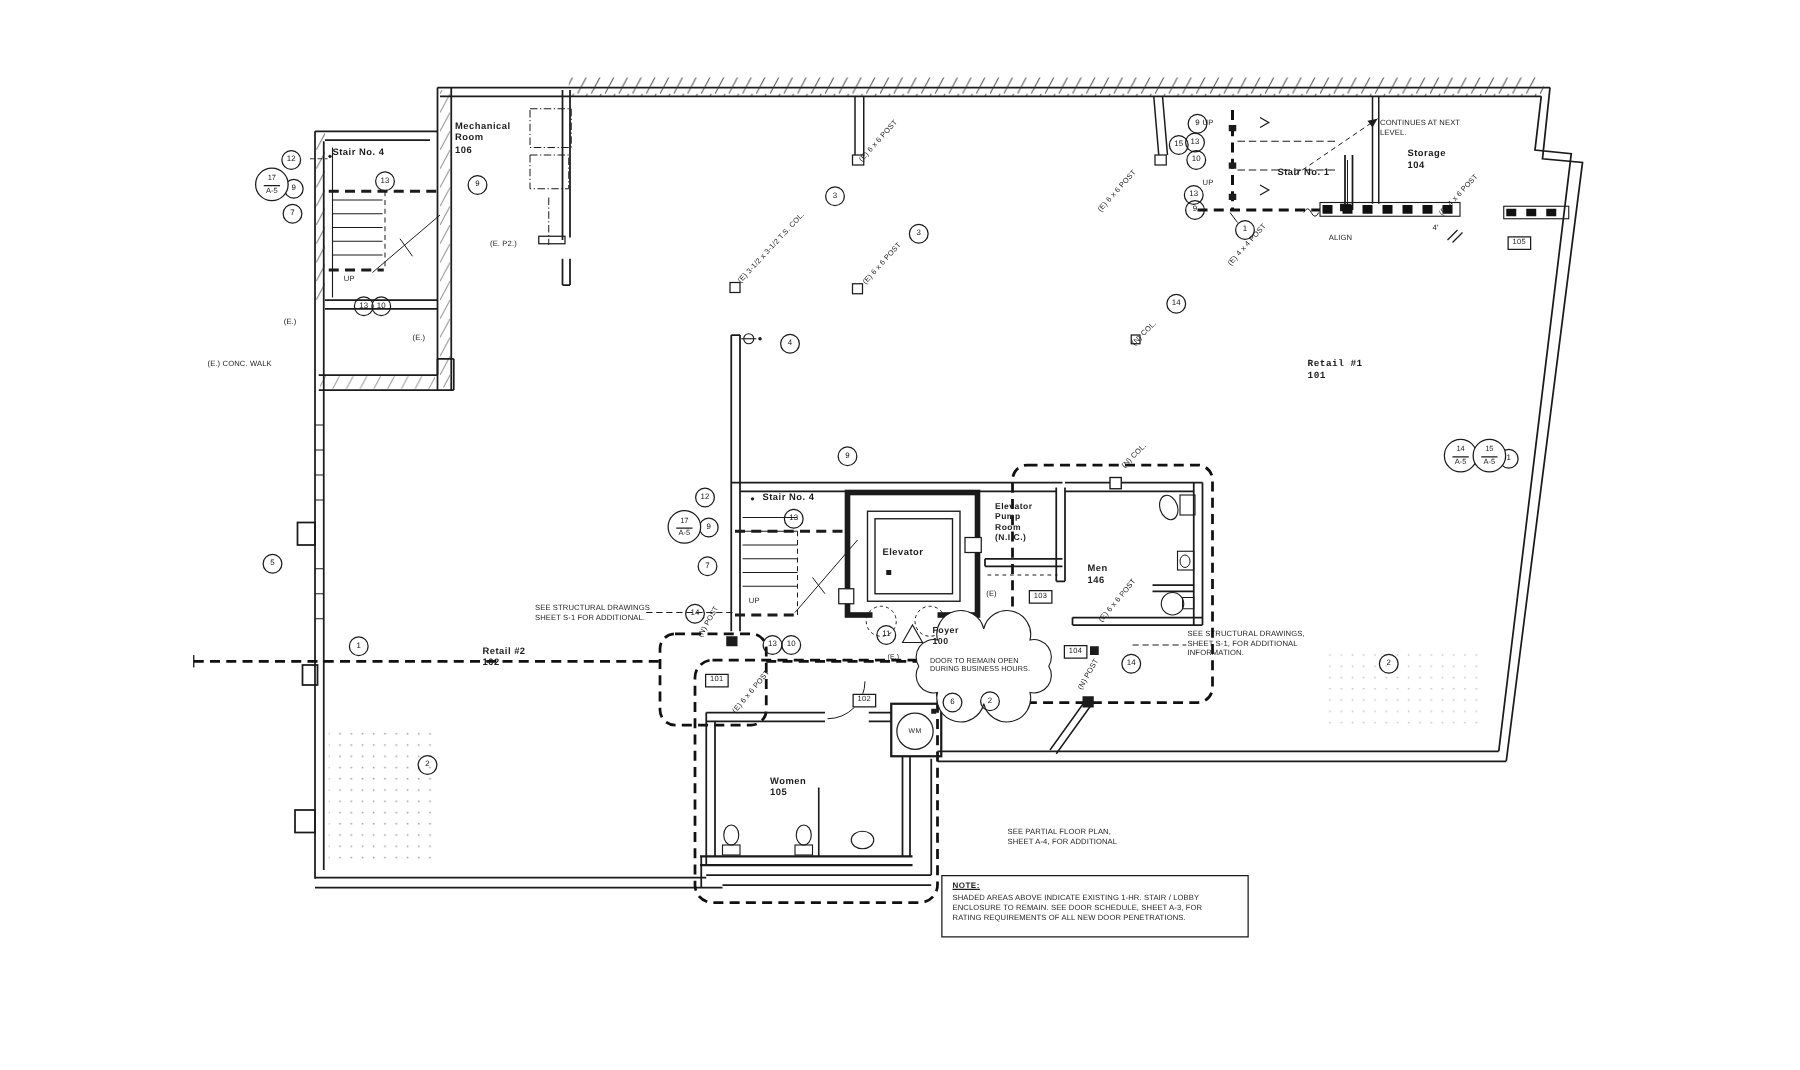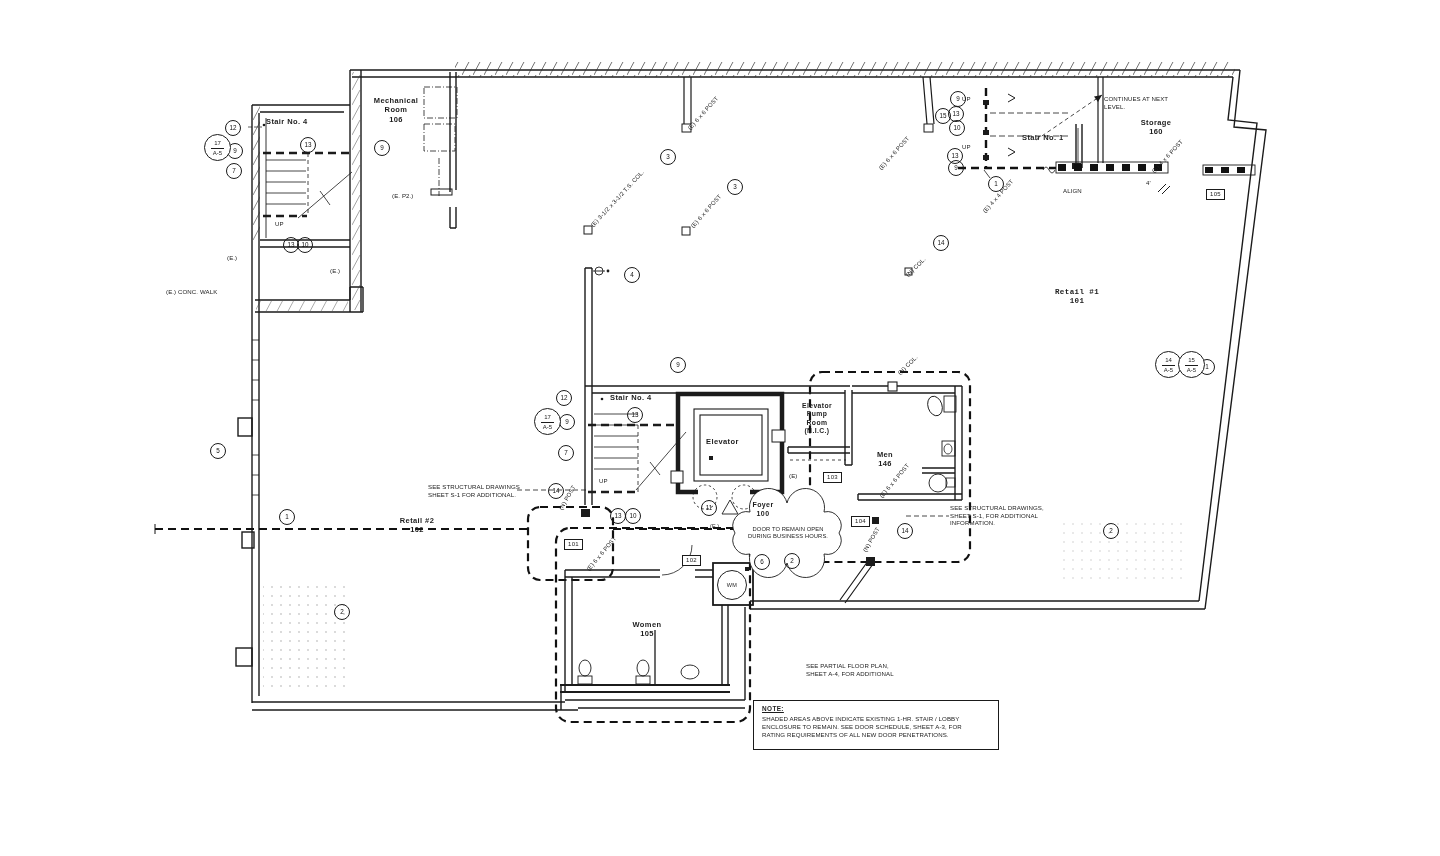--- a/index.html
+++ b/index.html
@@ -1,21 +1,21 @@
 <!DOCTYPE html>
 <html><head>
 <meta charset="utf-8">
 <style>
   html,body{margin:0;padding:0;background:#fff;}
   #sheet{position:relative;width:1440px;height:856px;background:#fff;overflow:hidden;
          font-family:"Liberation Sans",sans-serif;color:#1d1d1d;}
   #plan-svg{position:absolute;left:0;top:0;}
   .lbl{position:absolute;font-size:7px;line-height:1.25;color:#1c1c1c;white-space:pre-line;letter-spacing:.3px;}
   .room{font-size:7.5px;font-weight:600;letter-spacing:.4px;}
-  .c{text-align:center;}
+  .c{}
   .sm{font-size:6.1px;letter-spacing:.1px;}
   .r{position:absolute;font-size:5.9px;white-space:nowrap;letter-spacing:.2px;color:#222;transform-origin:0 100%;}
   .kn{position:absolute;width:14px;height:14px;border:1px solid #1b1b1b;border-radius:50%;
       font-size:6.3px;line-height:14px;text-align:center;color:#111;background:rgba(255,255,255,.0);}
   .dref{position:absolute;width:25px;height:25px;border:1px solid #1b1b1b;border-radius:50%;
         display:flex;flex-direction:column;align-items:center;justify-content:center;background:#fff;}
   .dref .t{font-size:6px;line-height:6px;border-bottom:.8px solid #1b1b1b;padding:1px 3px 1.5px;}
   .dref .b{font-size:6px;line-height:6px;padding-top:1.5px;}
   .dtag{position:absolute;border:1px solid #1b1b1b;font-size:6px;line-height:7px;padding:1px 3px;background:#fff;letter-spacing:.3px;}
   .wmcirc{position:absolute;width:28px;height:28px;border:1px solid #222;border-radius:50%;
@@ -233,21 +233,21 @@
     <rect x="1058" y="518" width="128" height="66" fill="url(#dots)" opacity=".6"></rect>
   </g>
 </svg>
 
 <div class="lbl room" style="left:266px;top:117px;text-align:right;">Stair No. 4</div>
 <div class="lbl room c" style="left:364px;top:96px;width:64px;">Mechanical
 Room
 106</div>
 <div class="lbl room" style="left:1022px;top:133px;">Stair No. 1</div>
 <div class="lbl room c" style="left:1126px;top:118px;width:60px;">Storage
-160</div>
+104</div>
 <div class="lbl room c" style="left:1046px;top:288px;width:62px;font-family:Liberation Mono, monospace;">Retail #1
 101</div>
 <div class="lbl room c" style="left:386px;top:516px;width:62px;">Retail #2
 102</div>
 <div class="lbl room" style="left:610px;top:393px;">Stair No. 4</div>
 <div class="lbl room" style="left:706px;top:437px;">Elevator</div>
 <div class="lbl room c" style="left:796px;top:402px;width:42px;font-size:6.8px;">Elevator
 Pump
 Room
 (N.I.C.)</div>

